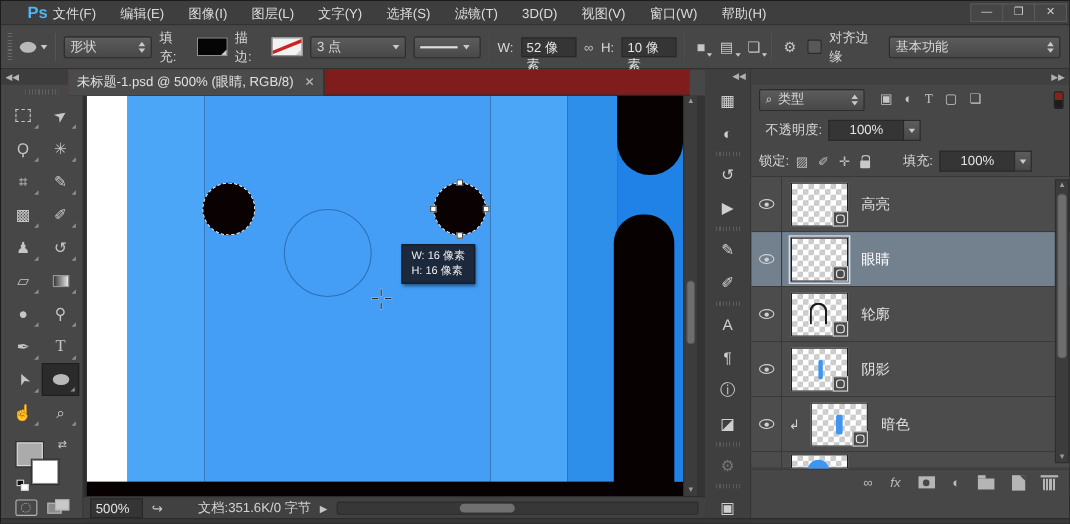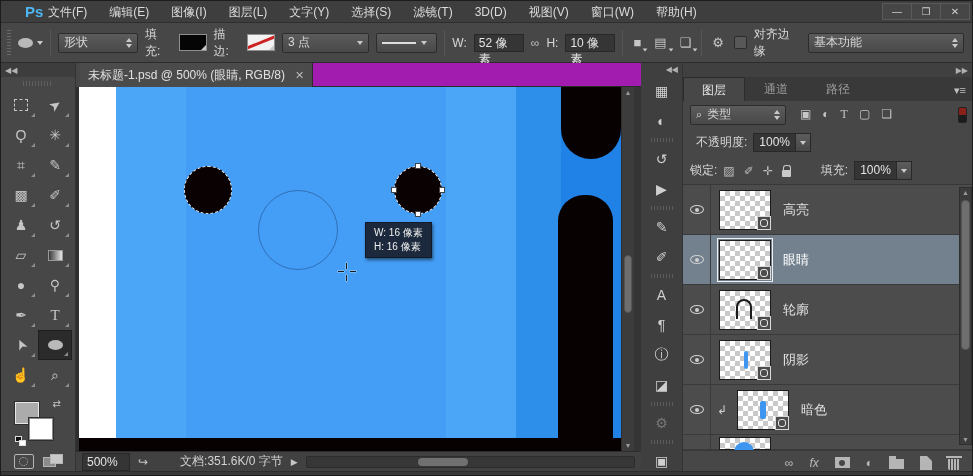--- a/index.html
+++ b/index.html
@@ -53,21 +53,21 @@
   #defsw i{position:absolute;width:7px;height:6px;background:#111;border:1px solid #ddd;display:block;}
   #defsw i+i{left:4px;top:4px;background:#fff;}
   .toolextra{display:flex;justify-content:space-around;padding:8px 8px 0;}
   .qmask{width:20px;height:15px;border:1px solid #b5b5b5;border-radius:2px;display:flex;align-items:center;justify-content:center;}
   .qmask i{width:9px;height:9px;border:1px dotted #b5b5b5;border-radius:50%;display:block;}
   .smode{position:relative;width:20px;height:15px;}
   .smode i{position:absolute;display:block;border:1px solid #b5b5b5;}
   .smode i:first-child{left:0;top:3px;width:13px;height:10px;background:#8b8b8b;}
   .smode i+i{left:7px;top:0;width:13px;height:10px;background:#c9c9c9;}
   
-  #tabbar{left:79px;top:62px;width:565px;height:24px;background:#a21caf;border-bottom:1px solid #2a2a2a;display:flex;}
+  #tabbar{left:61px;top:62px;width:565px;height:24px;background:#7f1d1d;border-bottom:1px solid #2a2a2a;display:flex;align-items:center;}
   #doctab{background:#4b4b4b;border-right:1px solid #2a2a2a;height:24px;display:flex;align-items:center;padding:0 8px;gap:10px;color:#e0e0e0;}
   #doctab .x{color:#b9b9b9;font-size:11px;}
   #canvas{left:75px;top:86px;width:565px;height:364px;background:#2e2e2e;overflow:hidden;}
   #art{position:absolute;left:3px;top:0;width:542px;height:364px;background:#070102;}
   .band{position:absolute;top:0;height:351px;}
   #ants-l,#ants-r{position:absolute;width:48px;height:48px;border-radius:50%;background:#0a0103;border:1px dashed #e3e3e3;}
   .handle{position:absolute;width:6px;height:6px;background:#fff;border:1px solid #444;}
   #previewcircle{position:absolute;left:179px;top:103px;width:80px;height:80px;border-radius:50%;border:1px solid rgba(25,65,125,.5);}
   #tooltip{position:absolute;left:286px;top:135px;background:rgba(26,34,48,.95);border:1px solid #111a26;border-radius:0;padding:3px 8px;font-size:10px;line-height:14px;color:#f0f0f0;box-shadow:1px 2px 3px rgba(0,0,0,.5);white-space:nowrap;}
   #crosshair i{position:absolute;background:#1d1d1d;box-shadow:0 0 0 .5px rgba(255,255,255,.55);display:block;}
@@ -89,21 +89,21 @@
   #rightpanel{left:682px;top:62px;width:291px;height:414px;background:#474747;}
   #rp-top{height:14px;background:#404040;color:#b0b0b0;font-size:8px;text-align:right;padding:3px 6px 0 0;}
   #rp-tabs{height:24px;background:#393939;display:flex;align-items:flex-end;}
   .rp-tab{width:62px;height:24px;line-height:24px;text-align:center;color:#9c9c9c;}
   .rp-tab.active{background:#474747;color:#e6e6e6;border:1px solid #2c2c2c;border-bottom:none;}
   #rp-menu{margin-left:auto;color:#c0c0c0;font-size:11px;padding:4px 8px;}
   .rp-row{display:flex;align-items:center;gap:6px;padding:0 7px;}
   .kindicons{display:flex;gap:11px;margin-left:8px;color:#c6c6c6;font-size:12px;}
   #filtertoggle{margin-left:auto;width:9px;height:16px;border-radius:2px;background:linear-gradient(#8a221a 0 50%,#1c1c1c 50% 100%);border:1px solid #222;}
   .valbox{display:flex;}
-  .valbox b{font-weight:normal;background:#353535;border:1px solid #282828;height:19px;line-height:17px;padding:0 5px;min-width:42px;text-align:right;color:#e3e3e3;}
+  .valbox b{font-weight:normal;background:#353535;border:1px solid #282828;height:19px;line-height:17px;padding:0 18px;min-width:42px;text-align:right;color:#e3e3e3;}
   .valbox s{text-decoration:none;background:linear-gradient(#5c5c5c,#484848);border:1px solid #282828;border-left:none;width:15px;height:19px;display:flex;align-items:center;justify-content:center;}
   .lockicons{display:flex;gap:9px;align-items:center;color:#bdbdbd;font-size:12px;}
   .lock-pad{width:9px;height:7px;background:#c9c9c9;border-radius:1px;position:relative;margin-top:5px;}
   .lock-pad::before{content:"";position:absolute;left:1px;top:-5px;width:6px;height:5px;border:1.5px solid #c9c9c9;border-bottom:none;border-radius:3px 3px 0 0;}
   #layerlist{position:relative;height:266px;background:#464646;border-top:1px solid #383838;overflow:hidden;}
   .lrow{position:relative;height:50px;border-bottom:1px solid #3a3a3a;display:flex;align-items:center;background:#4c4c4c;}
   .lrow.sel{background:#73808E;}
   .eyecell{width:28px;height:100%;border-right:1px solid #3a3a3a;display:flex;align-items:center;justify-content:center;}
   .eye{width:14px;height:9px;border:1px solid #cfcfcf;border-radius:50%;position:relative;}
   .eye::after{content:"";position:absolute;inset:1.5px 4px;background:#cfcfcf;border-radius:50%;}
@@ -388,26 +388,20 @@
         <span>⚙</span>
       </div>
     <div class="dock-grip"></div>
     <div class="dock-btn">
         <span>▣</span>
       </div>
   </div>
 
   <div id="rightpanel" class="abs">
     <div id="rp-top"><span>▶▶</span></div>
-    <div id="rp-tabs">
-      <div class="rp-tab active">图层</div>
-      <div class="rp-tab">通道</div>
-      <div class="rp-tab">路径</div>
-      <div id="rp-menu">▾≡</div>
-    </div>
     <div class="rp-row" style="height:27px">
       <div class="dd" style="width:96px">
         <span style="font-size:11px">⌕</span>
         <span>类型</span>
         <span class="updown">
             <i class="u"></i>
             <i class="d"></i>
           </span>
       </div>
       <div class="kindicons">

